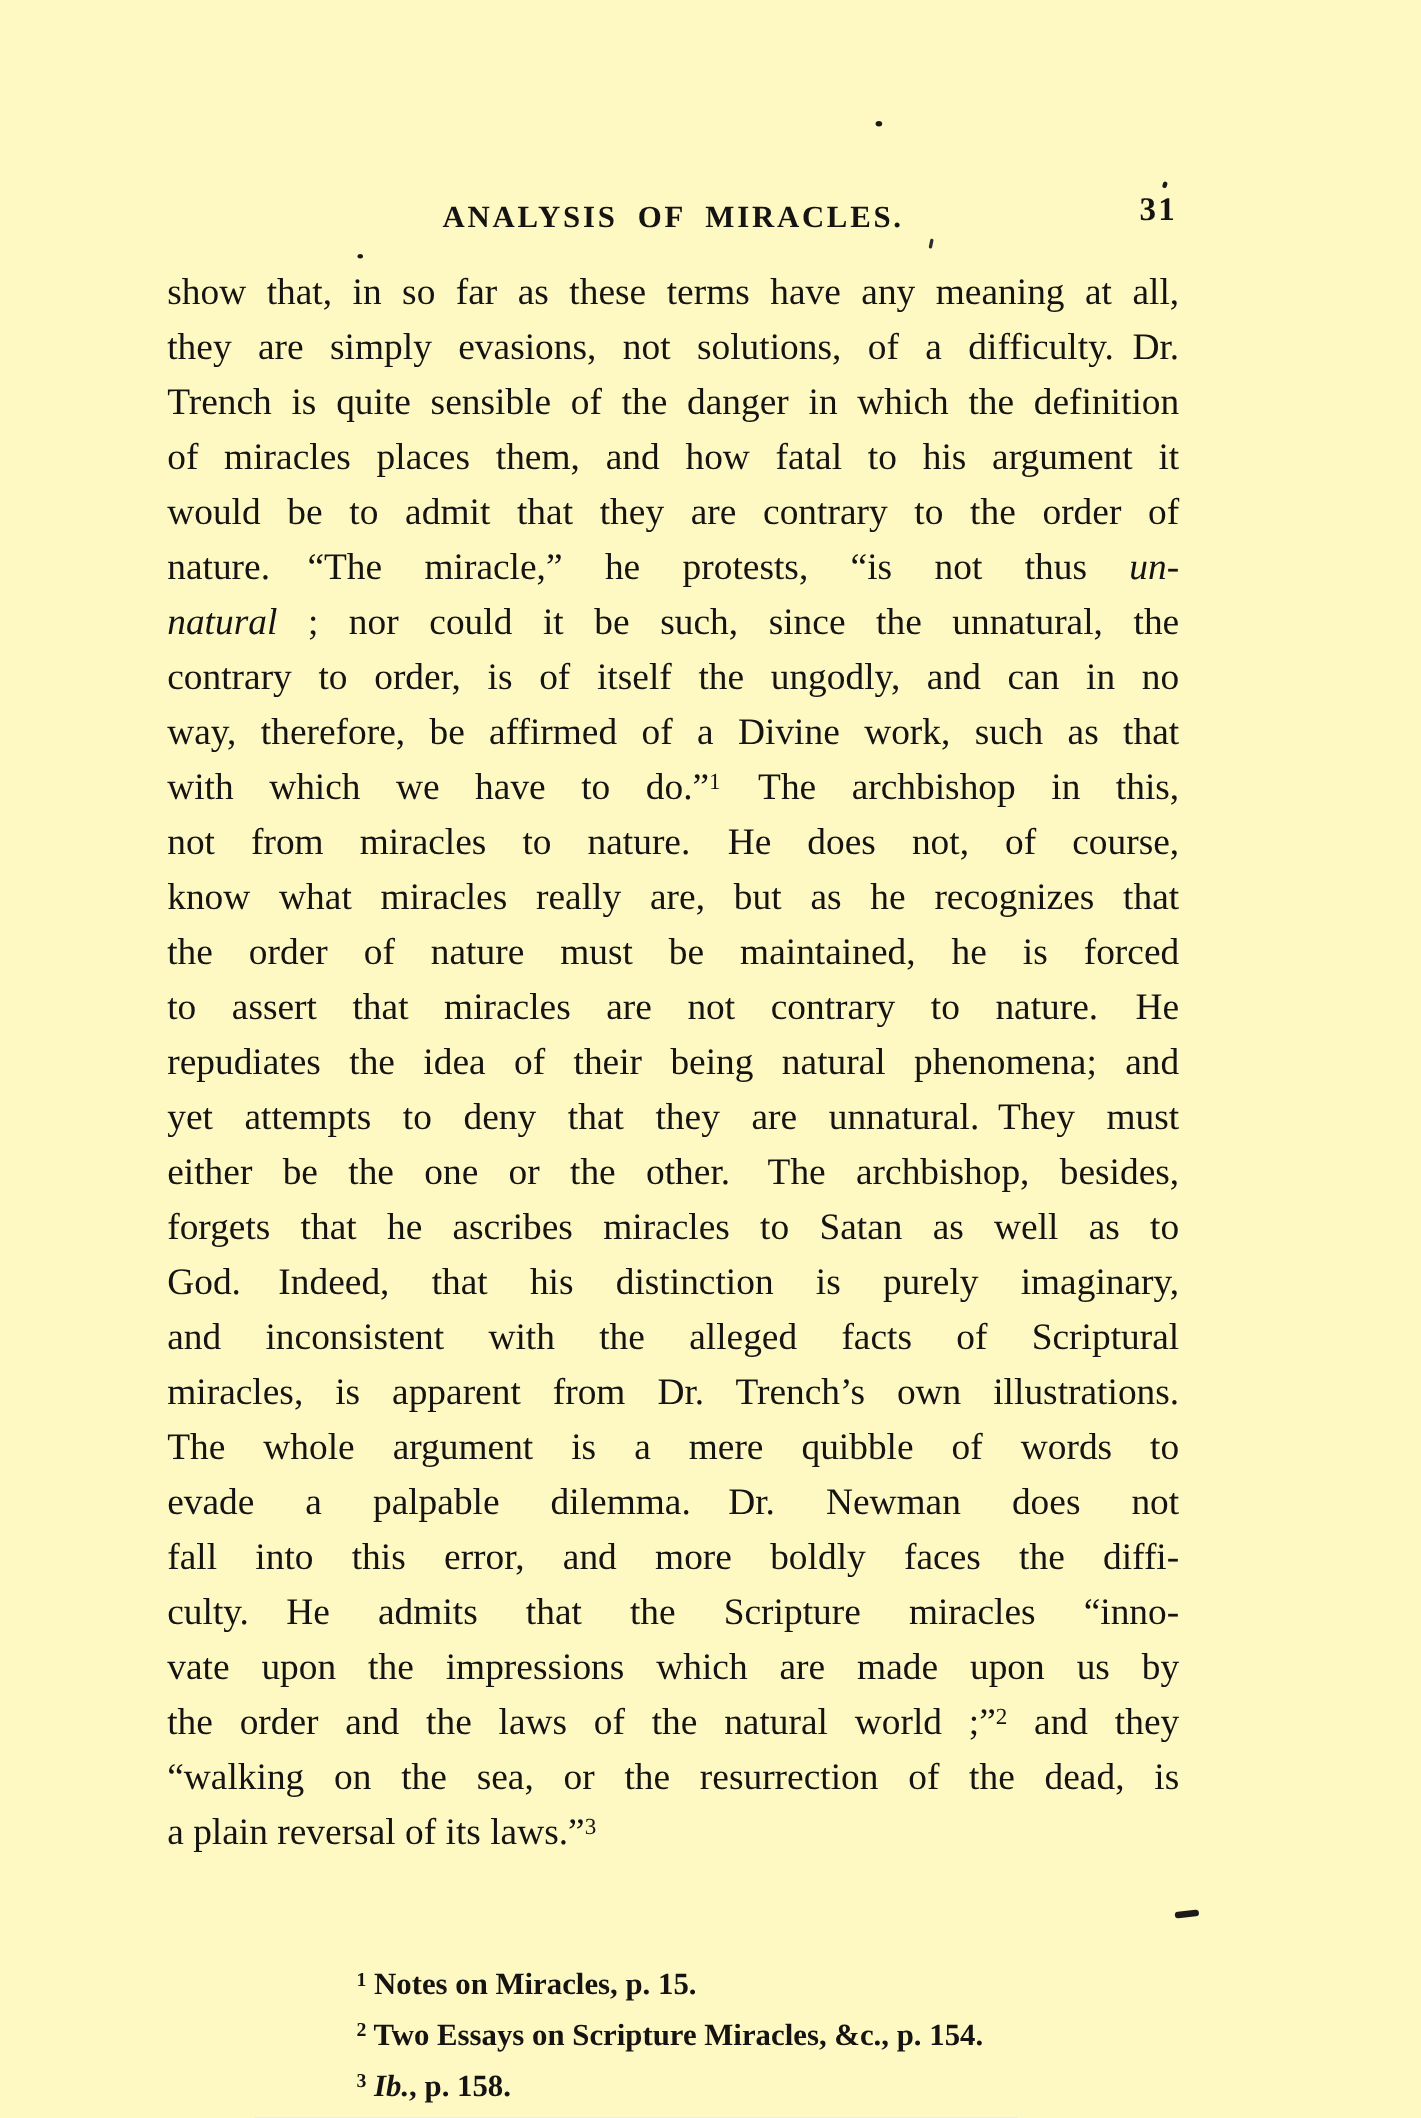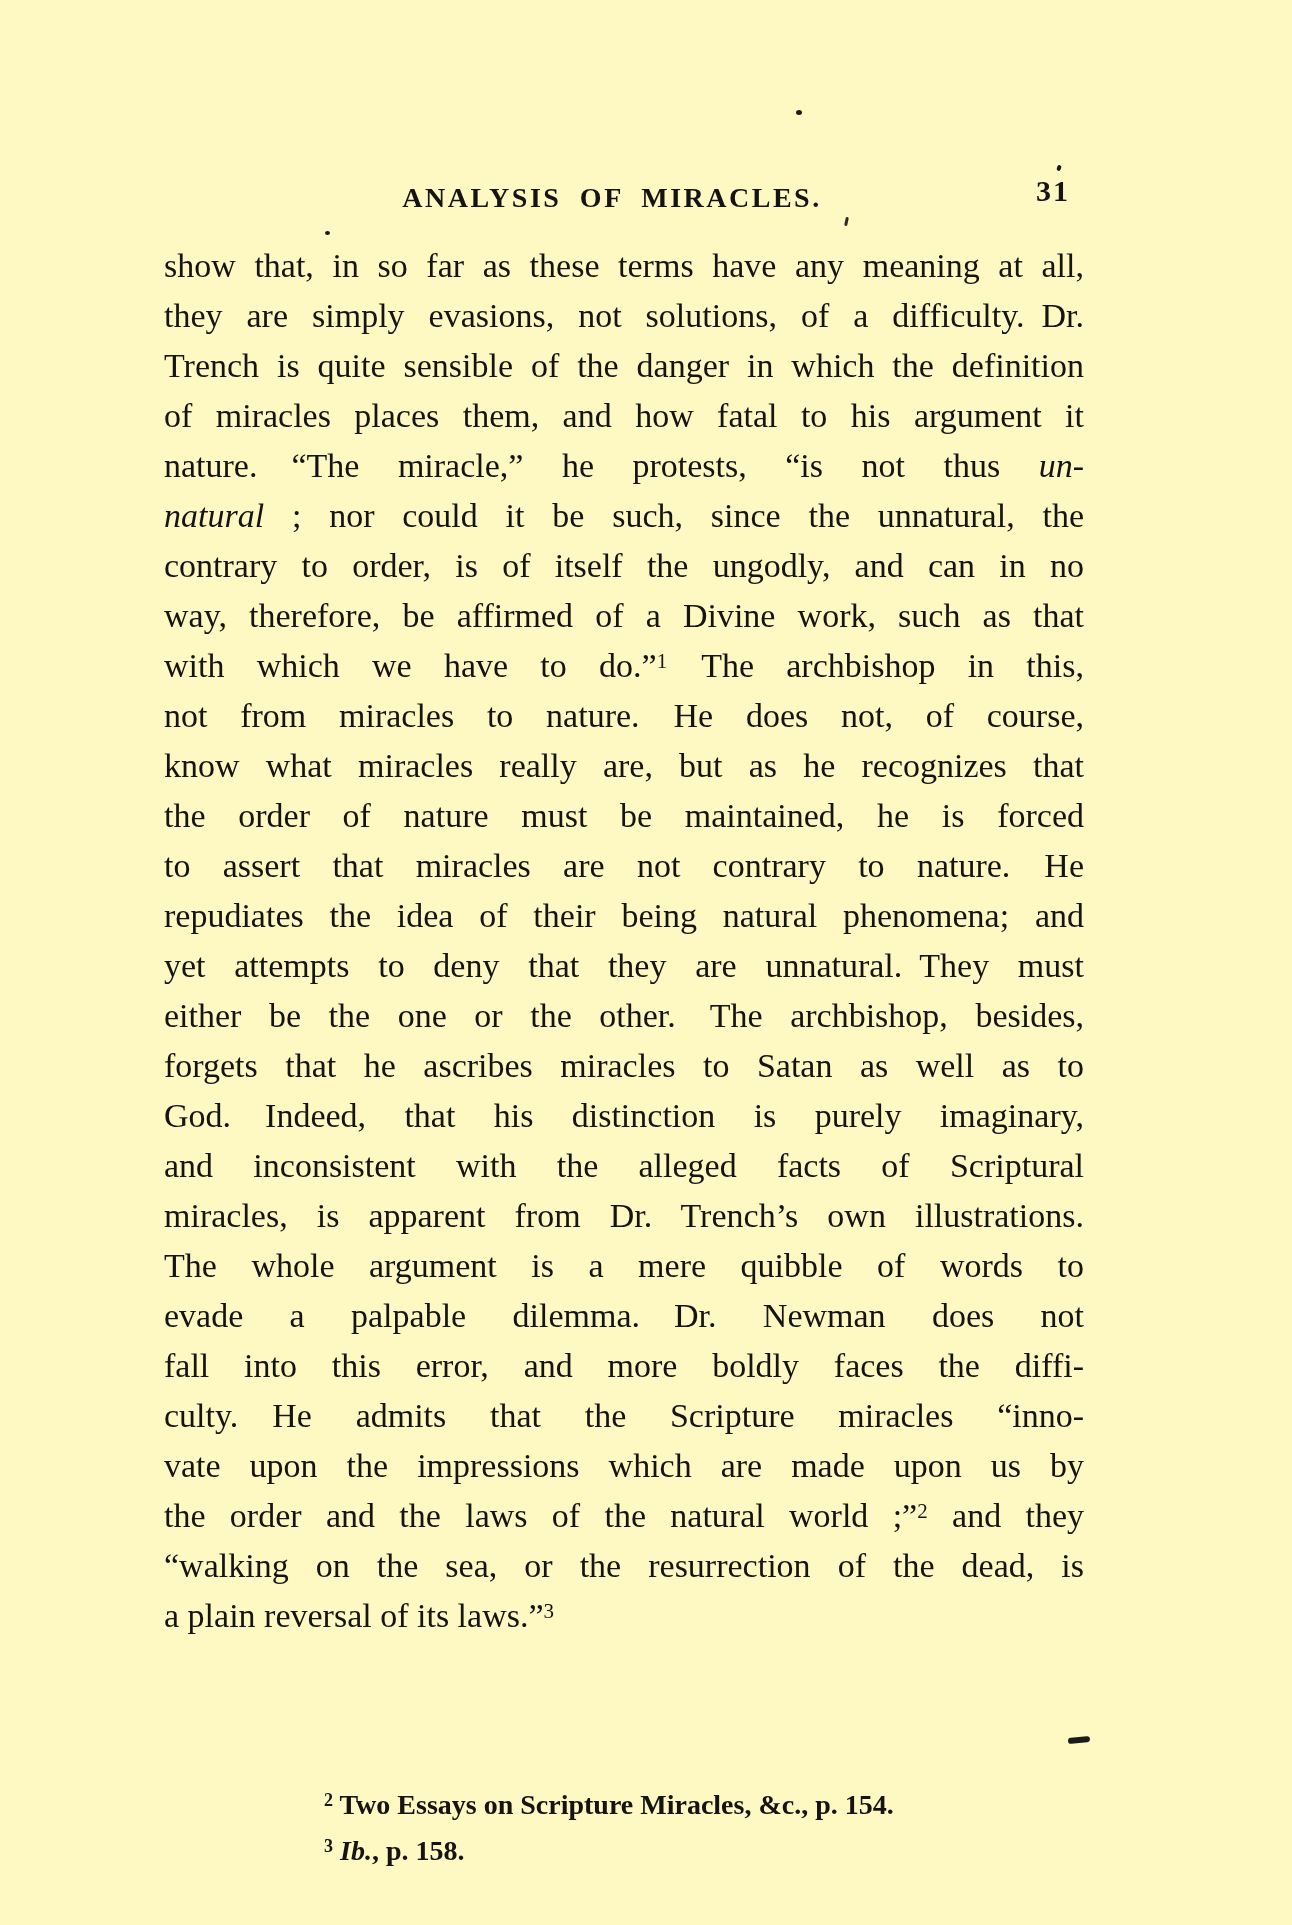--- a/index.html
+++ b/index.html
@@ -17,21 +17,21 @@
     text-align:center;
     font-size:28px; letter-spacing:2.5px; word-spacing:9px;
     font-weight:600;
   }
   .page-number {
     position:absolute; top:174px; left:1036px;
     font-size:30px; font-weight:bold; letter-spacing:2px;
   }
   .body-text {
     position:absolute; top:241px; left:152px; width:920px;
-    font-size:34px; line-height:50px;margin-left:12px;
+    font-size:34px; line-height:50px;
   }
   .line {
     height:50px;
     text-align:justify;
     text-align-last:justify;
   }
   .line.last { text-align-last:left; }
   .it { font-style:italic; }
   .sup { font-size:21px; line-height:0; vertical-align:9px; }
   .footnotes {
@@ -53,20 +53,21 @@
 
   <div class="header-title">ANALYSIS OF MIRACLES.</div>
 
   <div class="page-number">31</div>
 
   <div class="body-text">
       <div class="line"><span>show that, in so far as these terms have any meaning at all,</span></div>
       <div class="line"><span>they are simply evasions, not solutions, of a difficulty. Dr.</span></div>
       <div class="line"><span>Trench is quite sensible of the danger in which the definition</span></div>
       <div class="line"><span>of miracles places them, and how fatal to his argument it</span></div>
+      <div class="line"><span>would be to admit that they are contrary to the order of</span></div>
       <div class="line"><span>nature. “The miracle,” he protests, “is not thus </span><span class="it">un-</span></div>
       <div class="line"><span class="it">natural</span><span> ; nor could it be such, since the unnatural, the</span></div>
       <div class="line"><span>contrary to order, is of itself the ungodly, and can in no</span></div>
       <div class="line"><span>way, therefore, be affirmed of a Divine work, such as that</span></div>
       <div class="line"><span>with which we have to do.”</span><span class="sup">1</span><span> The archbishop in this,</span></div>
       <div class="line"><span>not from miracles to nature. He does not, of course,</span></div>
       <div class="line"><span>know what miracles really are, but as he recognizes that</span></div>
       <div class="line"><span>the order of nature must be maintained, he is forced</span></div>
       <div class="line"><span>to assert that miracles are not contrary to nature. He</span></div>
       <div class="line"><span>repudiates the idea of their being natural phenomena; and</span></div>
@@ -80,20 +81,21 @@
       <div class="line"><span>evade a palpable dilemma. Dr. Newman does not</span></div>
       <div class="line"><span>fall into this error, and more boldly faces the diffi-</span></div>
       <div class="line"><span>culty. He admits that the Scripture miracles “inno-</span></div>
       <div class="line"><span>vate upon the impressions which are made upon us by</span></div>
       <div class="line"><span>the order and the laws of the natural world ;”</span><span class="sup">2</span><span> and they</span></div>
       <div class="line"><span>“walking on the sea, or the resurrection of the dead, is</span></div>
       <div class="line last"><span>a plain reversal of its laws.”</span><span class="sup">3</span></div>
     </div>
 
   <div class="footnotes">
+      <div class="footnote"><span class="sup">1</span><span> Notes on Miracles, p. 15.</span></div>
       <div class="footnote"><span class="sup">2</span><span> Two Essays on Scripture Miracles, &amp;c., p. 154.</span></div>
       <div class="footnote"><span class="sup">3</span><span> </span><span class="it">Ib.</span><span>, p. 158.</span></div>
     </div>
 
   <div class="artifact a1"></div>
   <div class="artifact a2"></div>
   <div class="artifact a3"></div>
   <div class="artifact a4"></div>
   <div class="artifact a5"></div>
 

